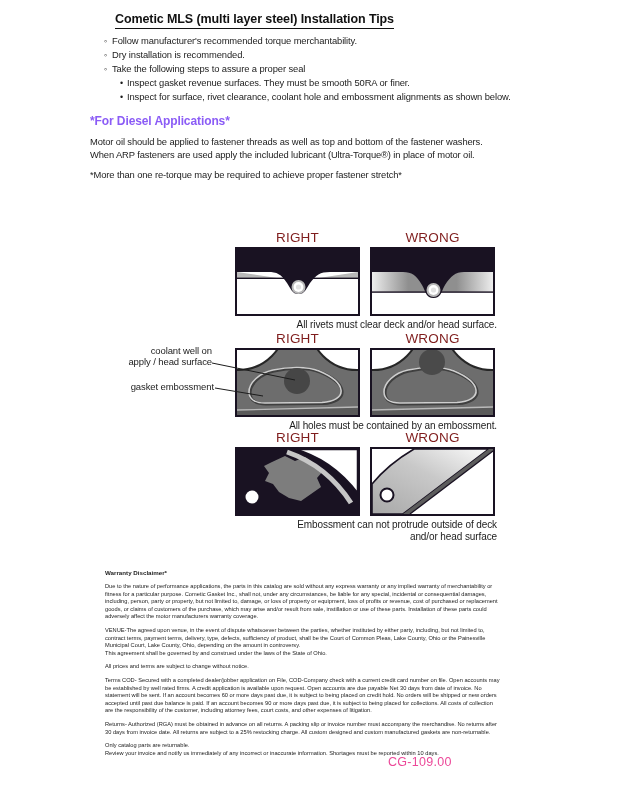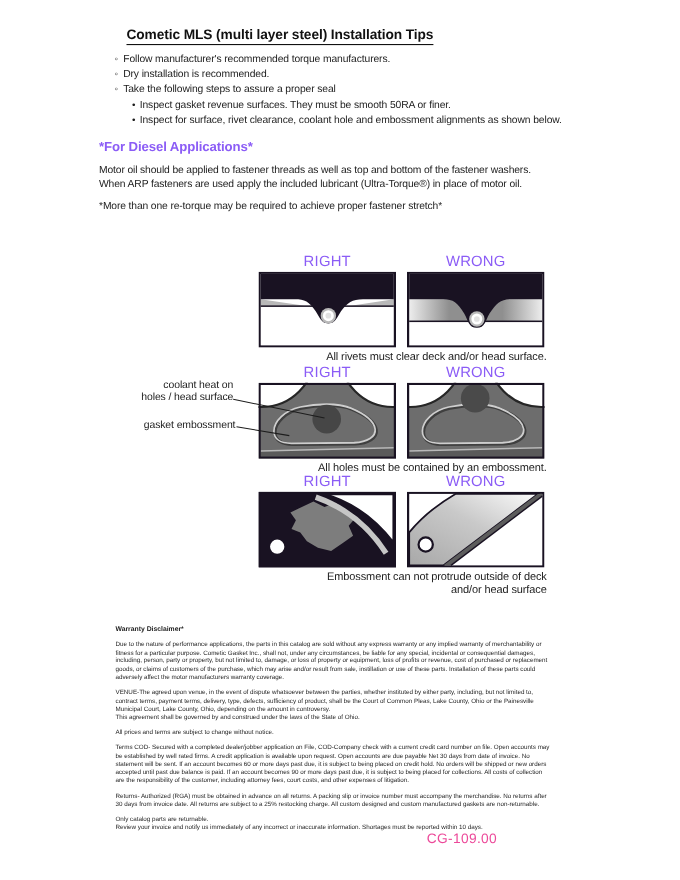--- a/index.html
+++ b/index.html
@@ -1,41 +1,41 @@
 <!DOCTYPE html>
 <html><head>
 <meta charset="utf-8">
 <style>
   html,body { margin:0; padding:0; background:#ffffff; }
   .page {
     position:relative; width:618px; height:800px; background:#ffffff;
     font-family:"Liberation Sans", sans-serif; color:#1c1c1c; overflow:hidden;
   }
   
-  .intro { position:absolute; left:90px; top:22px; width:452px; }
+  .intro { position:absolute; left:90px; top:9px; width:452px; }
   .title {
     display:inline-block; margin:0 0 0 25px; font-size:12.5px; font-weight:bold;
     color:#111; border-bottom:1.6px solid #111; padding-bottom:1px; line-height:15px;
     letter-spacing:-0.1px;
   }
   .bullets { margin-top:5px; font-size:9.4px; line-height:13px; letter-spacing:-0.1px; }
   .blt { display:flex; margin-left:14px; }
   .blt .m { width:8px; flex:0 0 8px; }
   .blt.l1 .m::before { content:"◦"; font-size:9px; }
   .blt.l2 { margin-left:30px; }
   .blt.l2 .m { width:7px; flex:0 0 7px; }
   .blt.l2 .m::before { content:"•"; font-size:9px; }
   .diesel-h { margin-top:10px; font-size:12px; font-weight:bold; color:#8b5cf6; letter-spacing:-0.1px; }
   .para { margin-top:7px; font-size:9.4px; line-height:13.2px; letter-spacing:-0.12px; }
   .pre { white-space:pre-line; }
   
   .dg-row { position:absolute; left:235px; width:262px; }
   .dg-labels { display:flex; }
   .dg-labels span {
-    width:125px; text-align:center; font-size:13.5px; color:#8b5cf6; letter-spacing:0.2px;
+    width:125px; text-align:center; font-size:13.5px; color:#7f1d1d; letter-spacing:0.2px;
   }
   .dg-labels span + span { margin-left:10px; }
   .dg-boxes { display:flex; margin-top:2px; }
   .dg-boxes svg { display:block; }
   .dg-boxes svg + svg { margin-left:10px; }
   .dg-caption { margin-top:3px; font-size:10px; line-height:12px; letter-spacing:-0.1px; padding-left:2px;text-align:right; }
   .ann { position:absolute; text-align:right; font-size:9.5px; line-height:10.5px; letter-spacing:-0.1px; }
   .ann1 { left:118px; top:346px; width:94px; }
   .ann2 { left:110px; top:382px; width:104px; }
   .leaders { position:absolute; left:205px; top:352px; }
@@ -49,21 +49,21 @@
 </head>
 <body>
 
 <div class="page">
 
   <div class="intro">
     <h1 class="title">Cometic MLS (multi layer steel) Installation Tips</h1>
     <div class="bullets">
       <div class="blt l1">
           <span class="m"></span>
-          <span>Follow manufacturer's recommended torque manufacturers.</span>
+          <span>Follow manufacturer's recommended torque merchantability.</span>
         </div>
       <div class="blt l1">
           <span class="m"></span>
           <span>Dry installation is recommended.</span>
         </div>
       <div class="blt l1">
           <span class="m"></span>
           <span>Take the following steps to assure a proper seal</span>
         </div>
       <div class="blt l2">
@@ -150,22 +150,22 @@
         <path d="M15,45 C15,36 25,26 39,23 C53,20 73,19 85,24 C97,29 106,36 107,43 C108,50 100,55 88,55.5 L31,56 C21,56 15,52 15,45 Z" fill="none" stroke="#3f3f3f" stroke-width="3"></path>
         <path d="M14,44 C14,35 24,25 38,22 C52,19 72,18 84,23 C96,28 105,35 106,42 C107,49 99,54 87,54.5 L30,55 C20,55 14,51 14,44 Z" fill="none" stroke="#cecece" stroke-width="1.6"></path>
         <circle cx="62" cy="14" r="13" fill="#4a4a4a"></circle>
         <rect x="1" y="1" width="123" height="67" fill="none" stroke="#191222" stroke-width="2"></rect>
       </svg>
     </div>
     <div class="dg-caption">All holes must be contained by an embossment.</div>
   </div>
 
   <div class="ann ann1">
-    <div>coolant heat on</div>
-    <div>holes / head surface</div>
+    <div>coolant well on</div>
+    <div>apply / head surface</div>
   </div>
   <div class="ann ann2">gasket embossment</div>
   <svg class="leaders" width="100" height="50" viewBox="0 0 100 50">
     <line x1="7" y1="11" x2="90" y2="28" stroke="#1c1c1c" stroke-width="1"></line>
     <line x1="10" y1="36" x2="58" y2="44" stroke="#1c1c1c" stroke-width="1"></line>
   </svg>
 
   <div class="dg-row" style="top:430px;">
     <div class="dg-labels">
       <span>RIGHT</span>

